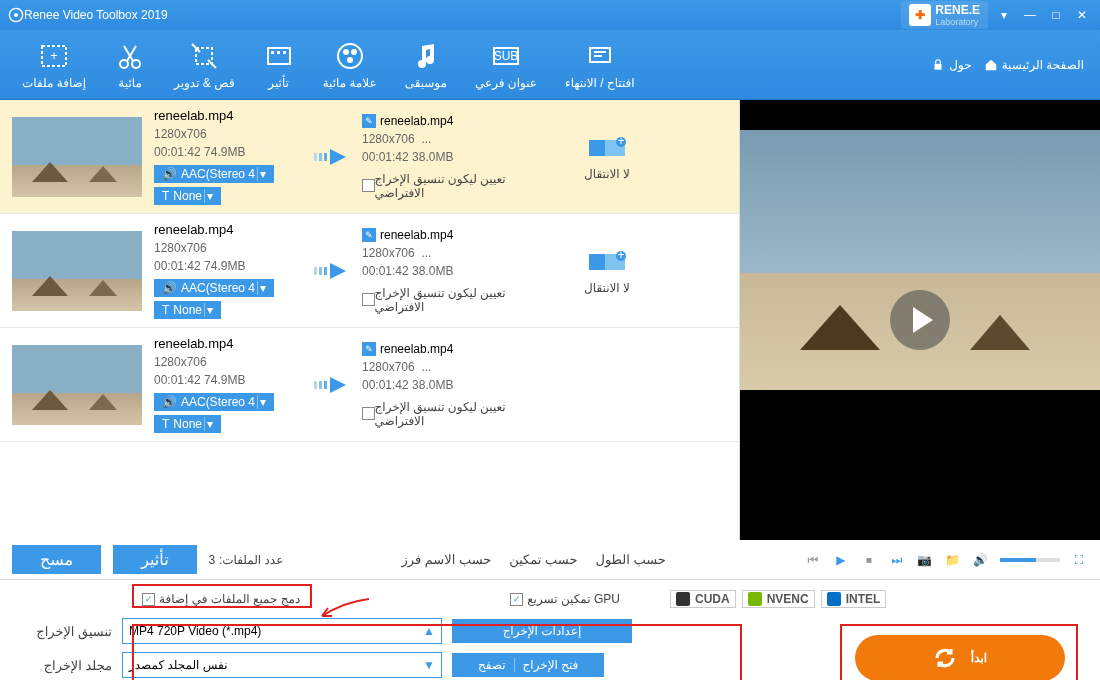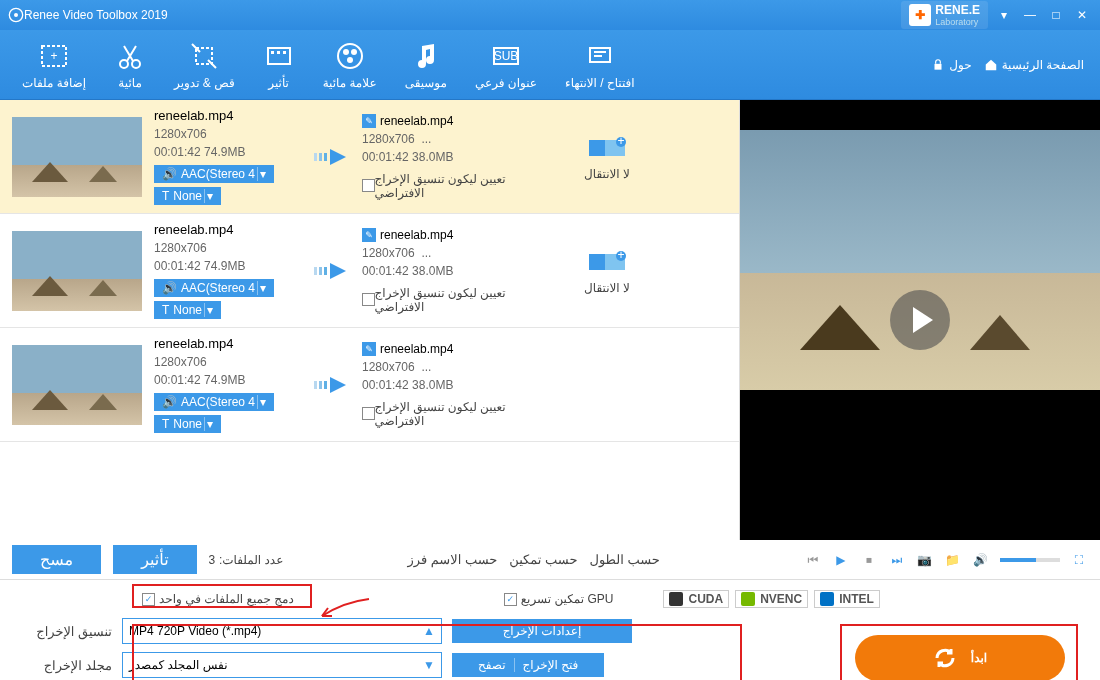--- a/index.html
+++ b/index.html
@@ -43,21 +43,21 @@
 .preview{flex:1;background:#000;position:relative;display:flex;align-items:center;justify-content:center}
 .preview-img{width:100%;height:260px;background:linear-gradient(#7a9bb0 0%,#9ab8c8 55%,#c8b898 55%,#d8cca8 100%);position:absolute;top:30px}
 .preview-img::before{content:"";position:absolute;bottom:40px;left:60px;width:0;height:0;border-left:40px solid transparent;border-right:40px solid transparent;border-bottom:45px solid #4a3a1e}
 .preview-img::after{content:"";position:absolute;bottom:40px;right:70px;width:0;height:0;border-left:30px solid transparent;border-right:30px solid transparent;border-bottom:35px solid #5a4a2e}
 .play-btn{position:relative;z-index:2;width:60px;height:60px;background:rgba(80,80,80,.6);border-radius:50%;display:flex;align-items:center;justify-content:center;cursor:pointer}
 .play-btn::after{content:"";border-left:20px solid #fff;border-top:13px solid transparent;border-bottom:13px solid transparent;margin-left:5px}
 .controls-bar{height:40px;display:flex;align-items:center;padding:0 12px;border-bottom:1px solid #ddd}
 .ctrl-left{display:flex;align-items:center;gap:12px}
 .pill-btn{background:#3c99e8;color:#fff;padding:5px 28px;cursor:pointer;font-size:16px}
 .file-count{color:#444;font-size:13px}
-.sort-group{display:flex;gap:12px;margin-left:auto;margin-right:20px;color:#444}
+.sort-group{display:flex;gap:18px;margin-left:auto;margin-right:20px;color:#444}
 .sort-item{cursor:pointer;font-size:13px}
 .player-ctrl{display:flex;align-items:center;gap:10px;margin-left:auto}
 .pc{color:#3c99e8;cursor:pointer;width:18px;height:18px;display:flex;align-items:center;justify-content:center}
 .pc.gray{color:#999}
 .vol-slider{width:60px;height:4px;background:#ddd;position:relative}
 .vol-slider::after{content:"";position:absolute;left:0;top:0;width:60%;height:100%;background:#3c99e8}
 .bottom{padding:10px 12px;position:relative}
 .opt-row{display:flex;align-items:center;gap:30px;margin-bottom:10px}
 .cb-opt{display:flex;align-items:center;gap:4px;color:#444;font-size:13px;direction:rtl}
 .redbox{position:absolute;border:2px solid #e02020}
@@ -382,21 +382,21 @@
   <div class="redbox r1"></div>
   <div class="redbox r2"></div>
   <div class="redbox r3"></div>
   <svg class="red-arrow" width="60" height="30" viewBox="0 0 60 30">
       <path d="M55 5 Q30 8 8 22" stroke="#e02020" fill="none" stroke-width="2"></path>
       <path d="M8 22 L14 14 M8 22 L18 22" stroke="#e02020" fill="none" stroke-width="2"></path>
     </svg>
 
   <div class="opt-row" style="padding-left:130px">
     <label class="cb-opt">
-        <span>دمج جميع الملفات في واحد</span>
+        <span>دمج جميع الملفات في إضافة</span>
         <span class="check on"></span>
       </label>
     <label class="cb-opt" style="margin-left:180px">
         <span>GPU تمكين تسريع</span>
         <span class="check on"></span>
       </label>
     <div class="hw-badges">
       <div class="hw-b">
           <span class="ic"></span>
           <span>CUDA</span>

